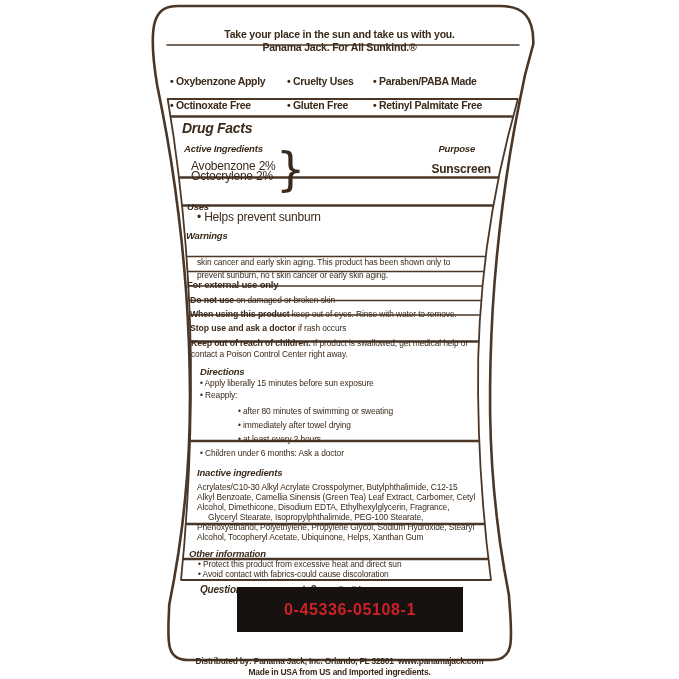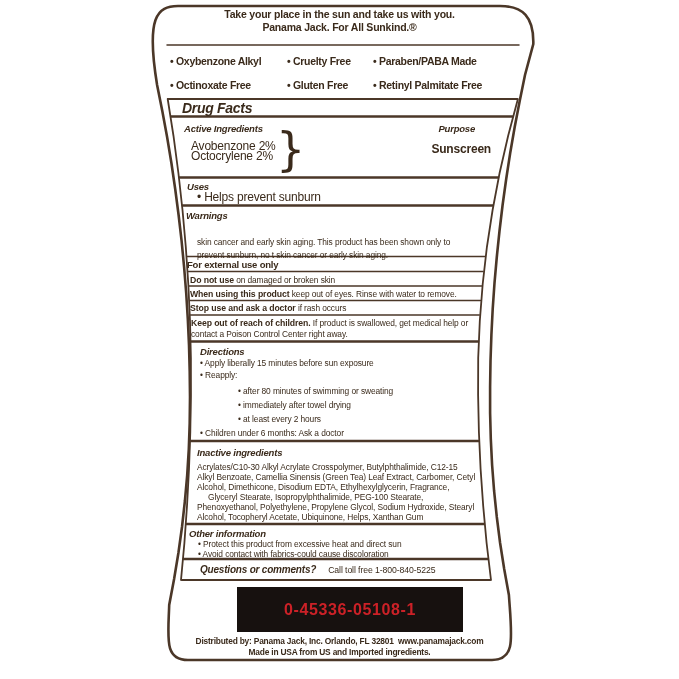--- a/index.html
+++ b/index.html
@@ -1,19 +1,19 @@
 <!DOCTYPE html>
 <html><head>
 <meta charset="utf-8">
 <style>
   html,body{margin:0;padding:0;background:#ffffff;}
   .canvas{position:relative;width:679px;height:679px;background:#fff;overflow:hidden;
           font-family:"Liberation Sans",sans-serif;color:#3a2a1b;}
   svg.shape{position:absolute;left:0;top:0;}
-  .abs{position:absolute;white-space:nowrap;}
+  .abs{position:absolute;white-space:nowrap;margin-top:20px;}
   .ctr{left:0;width:679px;text-align:center;}
   .b{font-weight:bold;}
   .tagline{font-size:10.5px;font-weight:bold;letter-spacing:-0.2px;}
   .claim{font-size:10.5px;font-weight:bold;letter-spacing:-0.3px;}
   .claim::before{content:"• ";}
   .df-title{font-size:14px;font-weight:bold;font-style:italic;letter-spacing:-0.3px;}
   .h-sec{font-size:9.5px;font-weight:bold;font-style:italic;letter-spacing:-0.2px;}
   .ing{font-size:12px;letter-spacing:-0.2px;line-height:10px;}
   .body{font-size:8.4px;letter-spacing:-0.1px;line-height:11px;}
   .lead{font-weight:bold;font-size:8.7px;}
@@ -49,22 +49,22 @@
       <path d="M 190.9,441 L 478.4,441" fill="none" stroke="#4b3728" stroke-width="2.4" stroke-linecap="round"></path>
       <path d="M 186.6,524 L 483.9,524" fill="none" stroke="#4b3728" stroke-width="2.4" stroke-linecap="round"></path>
       <path d="M 183.8,559 L 487.6,559" fill="none" stroke="#4b3728" stroke-width="2.4" stroke-linecap="round"></path>
       <path d="M 181.8,580 L 490.2,580" fill="none" stroke="#4b3728" stroke-width="2" stroke-linecap="round"></path>
       <path d="M 167,45 L 519,45" fill="none" stroke="#4b3728" stroke-width="1.5" stroke-linecap="round"></path>
     </svg>
 
   <div class="abs ctr tagline" style="top:8px;">Take your place in the sun and take us with you.</div>
   <div class="abs ctr tagline" style="top:21px;">Panama Jack. For All Sunkind.®</div>
 
-  <div class="abs claim" style="left:170px;top:55px;">Oxybenzone Alkyl</div>
-  <div class="abs claim" style="left:287px;top:55px;">Cruelty Free</div>
+  <div class="abs claim" style="left:170px;top:55px;">Oxybenzone Apply</div>
+  <div class="abs claim" style="left:287px;top:55px;">Cruelty Uses</div>
   <div class="abs claim" style="left:373px;top:55px;">Paraben/PABA Made</div>
   <div class="abs claim" style="left:170px;top:79px;">Octinoxate Free</div>
   <div class="abs claim" style="left:287px;top:79px;">Gluten Free</div>
   <div class="abs claim" style="left:373px;top:79px;">Retinyl Palmitate Free</div>
 
   <div class="abs df-title" style="left:182px;top:100px;">Drug Facts</div>
 
   <div class="abs h-sec" style="left:184px;top:123px;">Active Ingredients</div>
   <div class="abs h-sec ra" style="left:400px;top:123px;width:75px;">Purpose</div>
   <div class="abs ing" style="left:191px;top:141px;">Avobenzone 2%</div>

